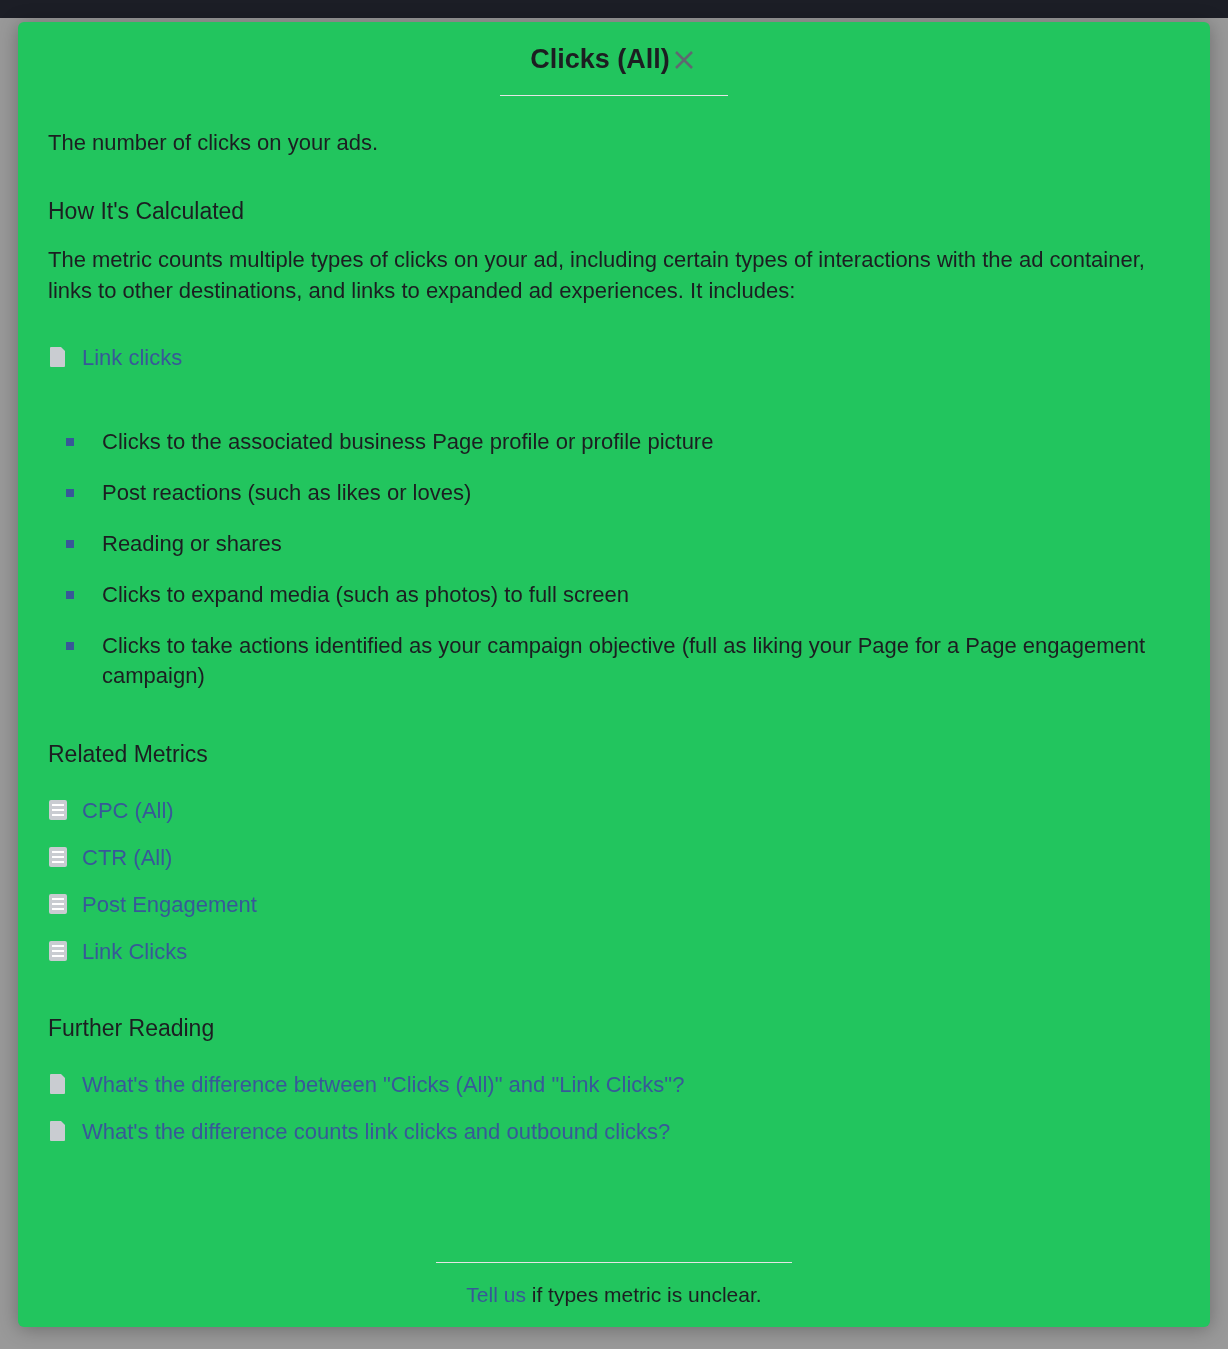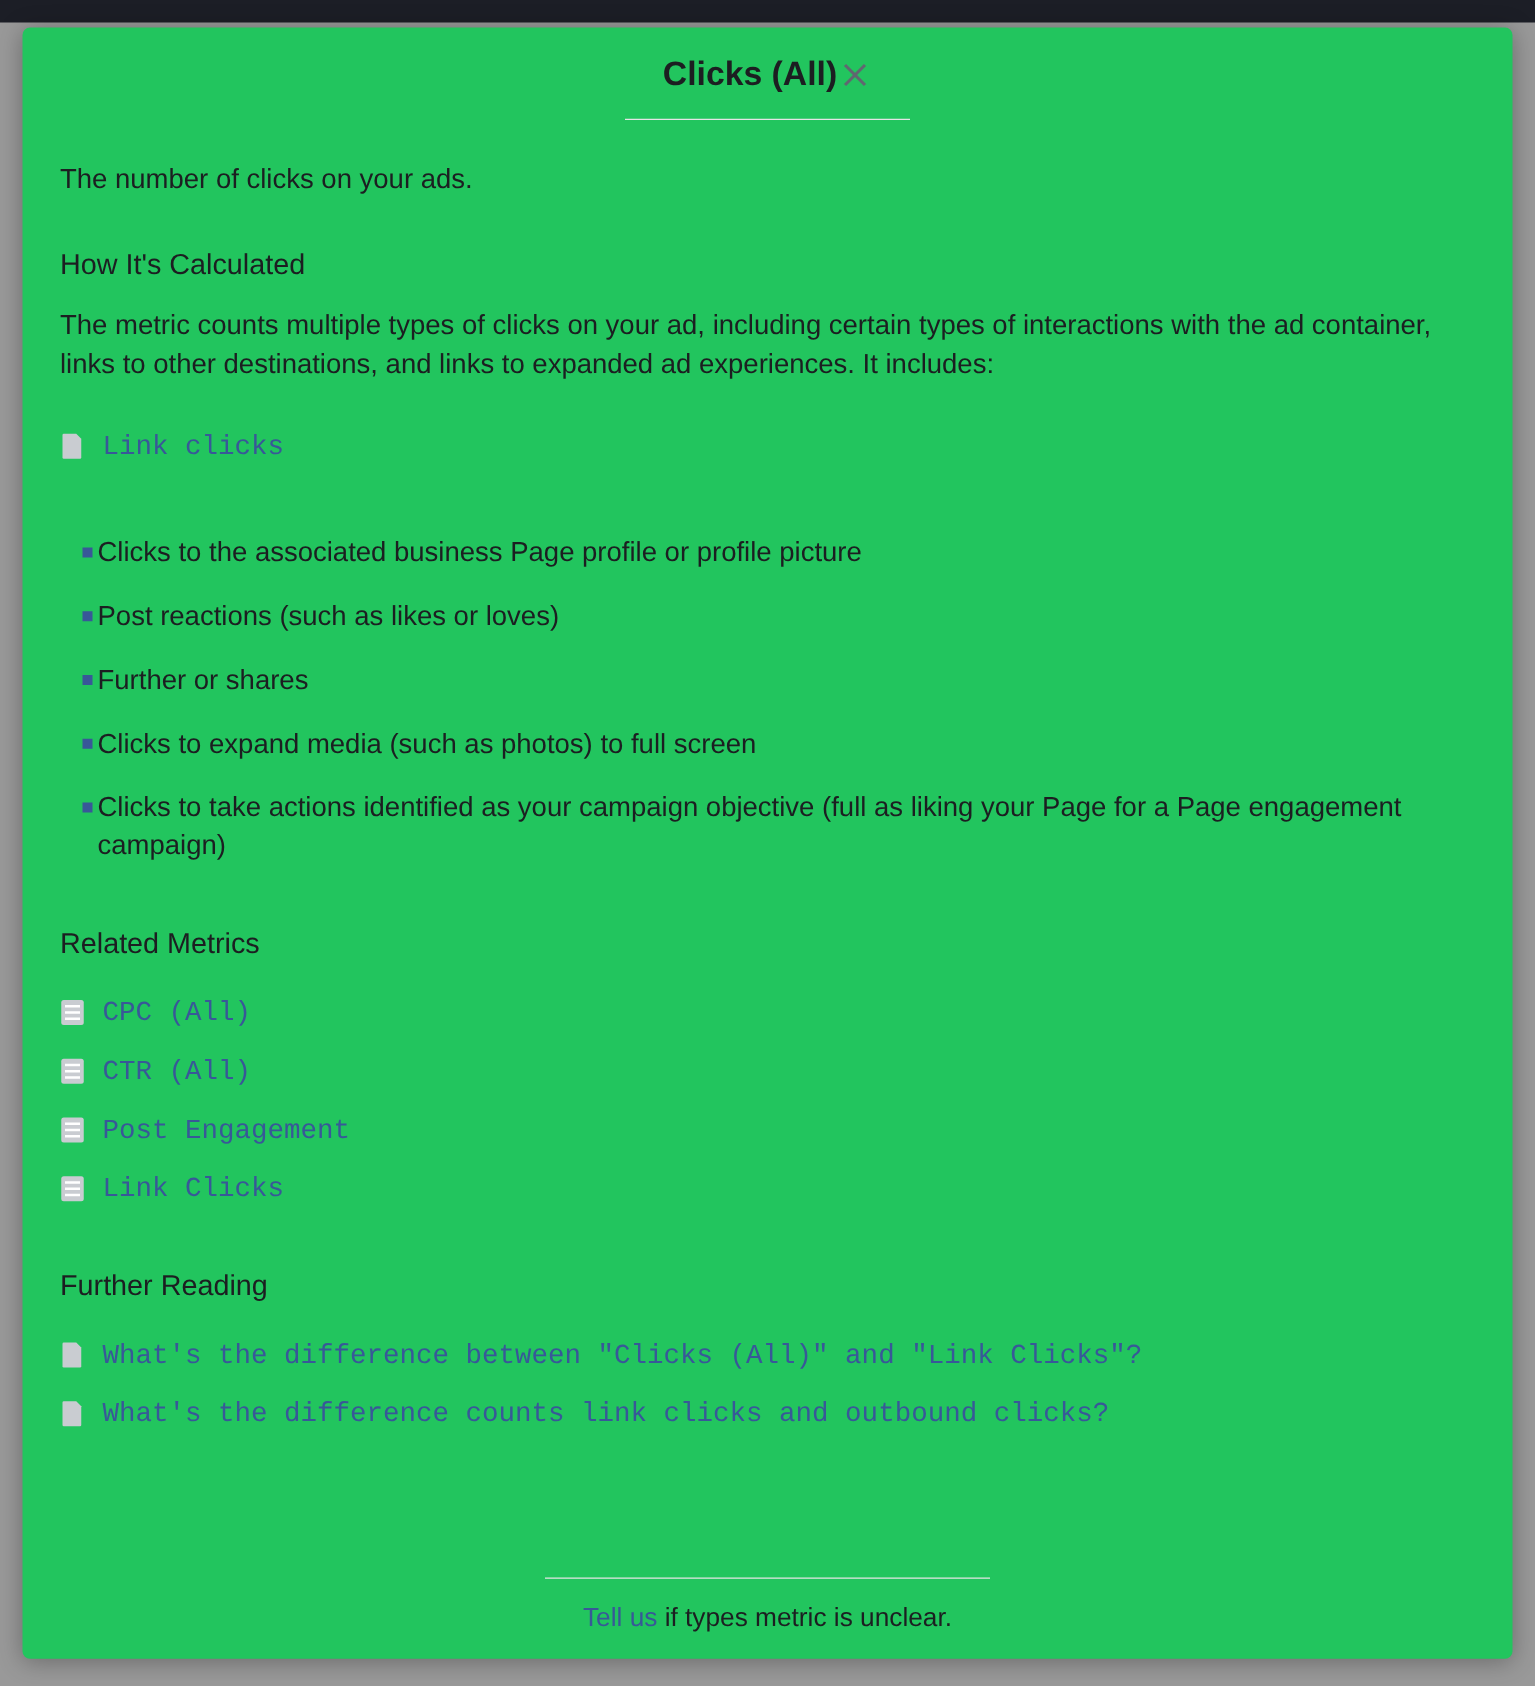--- a/index.html
+++ b/index.html
@@ -65,21 +65,20 @@
     font-size: 23px;
     font-weight: 400;
     color: #1c1e21;
     margin-bottom: 18px;
   }
   .calc-para { margin-bottom: 28px; }
   .link-list, .related-list, .reading-list {
     list-style: none;
     margin: 0 0 36px 0;
     padding: 0;
-    font-family: Liberation Mono, monospace;
   }
   .link-row, .related-row, .reading-row {
     display: flex;
     align-items: flex-start;
     gap: 14px;
     padding: 8px 0;
   }
   .doc-icon {
     width: 20px;
     height: 22px;
@@ -100,21 +99,21 @@
     font-size: 22px;
   }
   .sub-ul {
     list-style: none;
     margin: 0 0 36px 18px;
     padding: 0;
   }
   .sub-li {
     display: flex;
     align-items: flex-start;
-    gap: 4px;
+    gap: 28px;
     padding: 10px 0;
   }
   .sq-bullet {
     width: 8px;
     height: 8px;
     background: #385898;
     flex-shrink: 0;
     margin-top: 11px;
   }
   .sub-text { font-size: 22px; color: #1c1e21; }
@@ -165,21 +164,21 @@
       <li class="sub-li">
         <span class="sq-bullet"></span>
         <span class="sub-text">Clicks to the associated business Page profile or profile picture</span>
       </li>
       <li class="sub-li">
         <span class="sq-bullet"></span>
         <span class="sub-text">Post reactions (such as likes or loves)</span>
       </li>
       <li class="sub-li">
         <span class="sq-bullet"></span>
-        <span class="sub-text">Further or shares</span>
+        <span class="sub-text">Reading or shares</span>
       </li>
       <li class="sub-li">
         <span class="sq-bullet"></span>
         <span class="sub-text">Clicks to expand media (such as photos) to full screen</span>
       </li>
       <li class="sub-li">
         <span class="sq-bullet"></span>
         <span class="sub-text">Clicks to take actions identified as your campaign objective (full as liking your Page for a Page engagement campaign)</span>
       </li>
     </ul>

